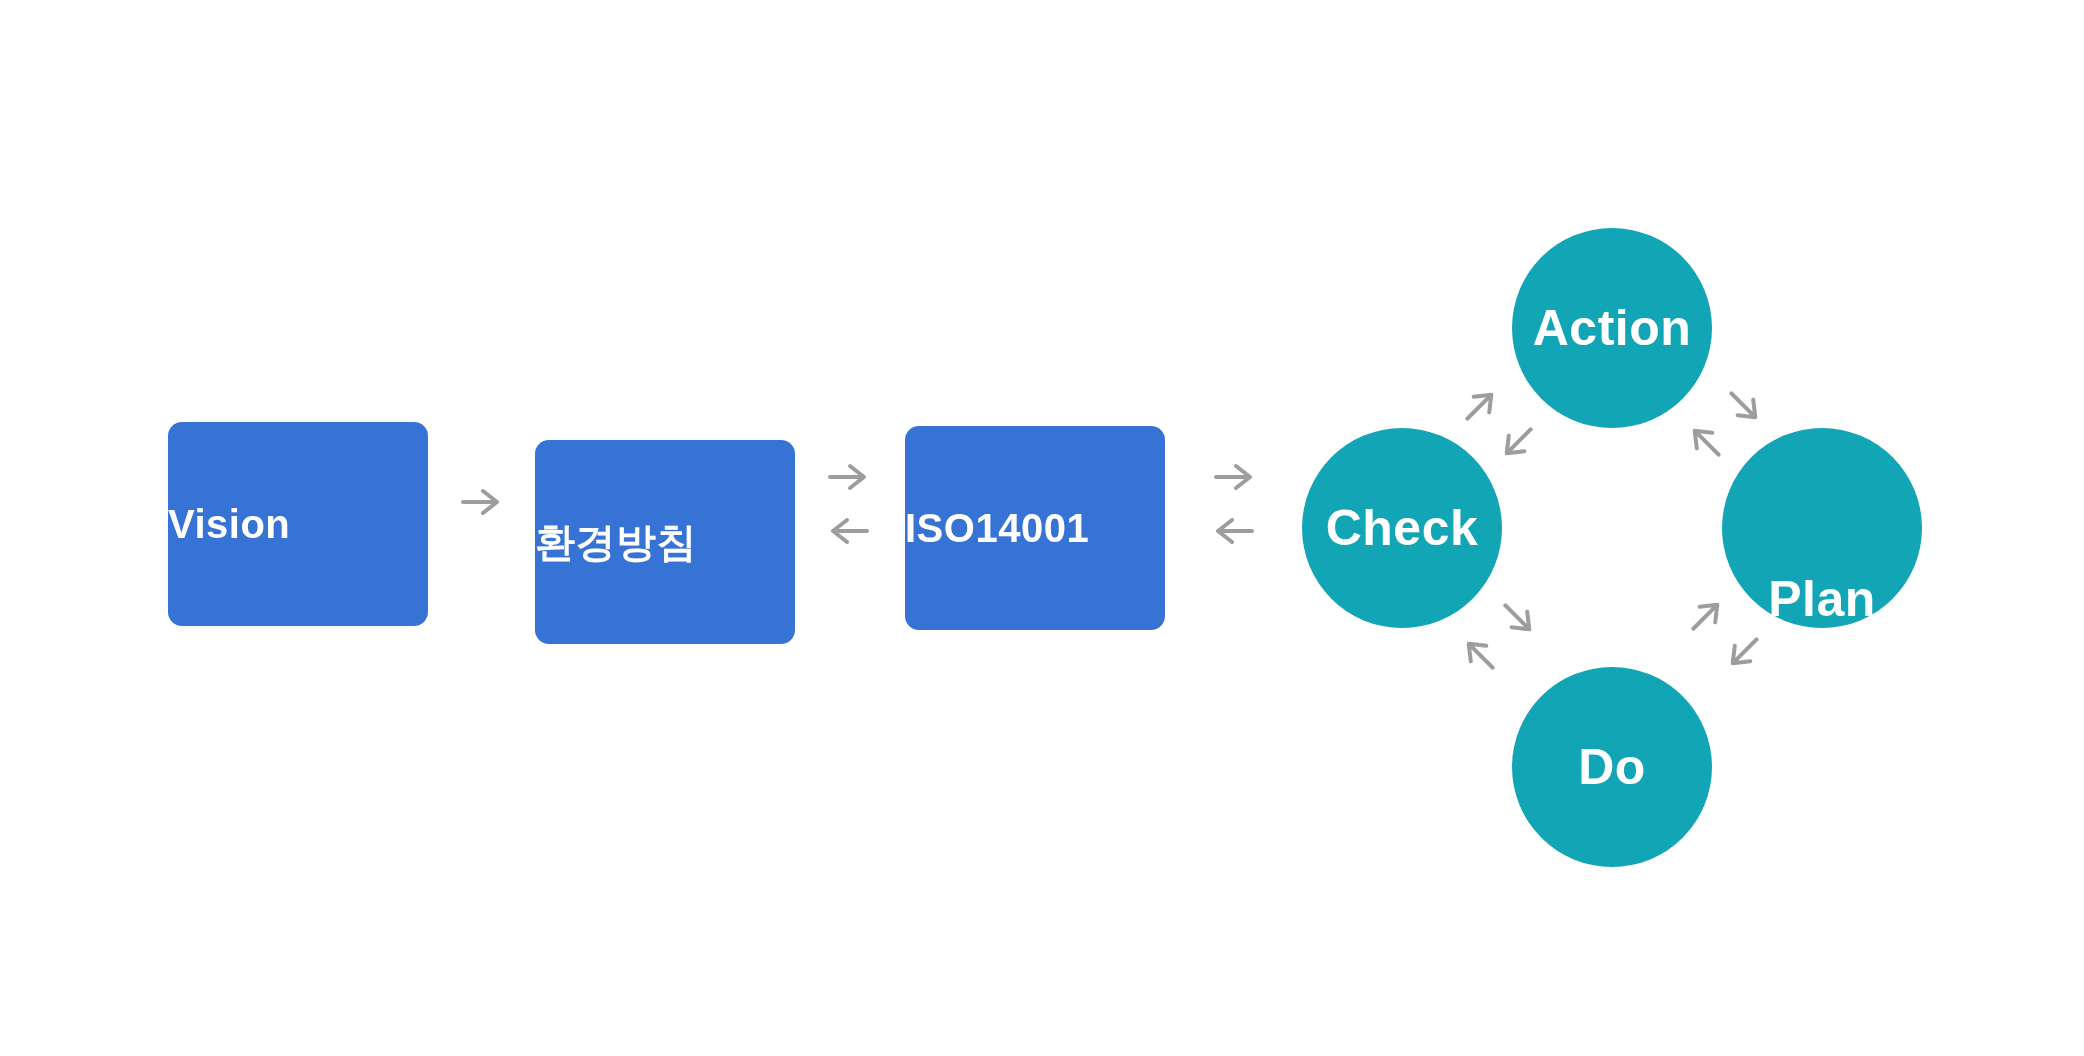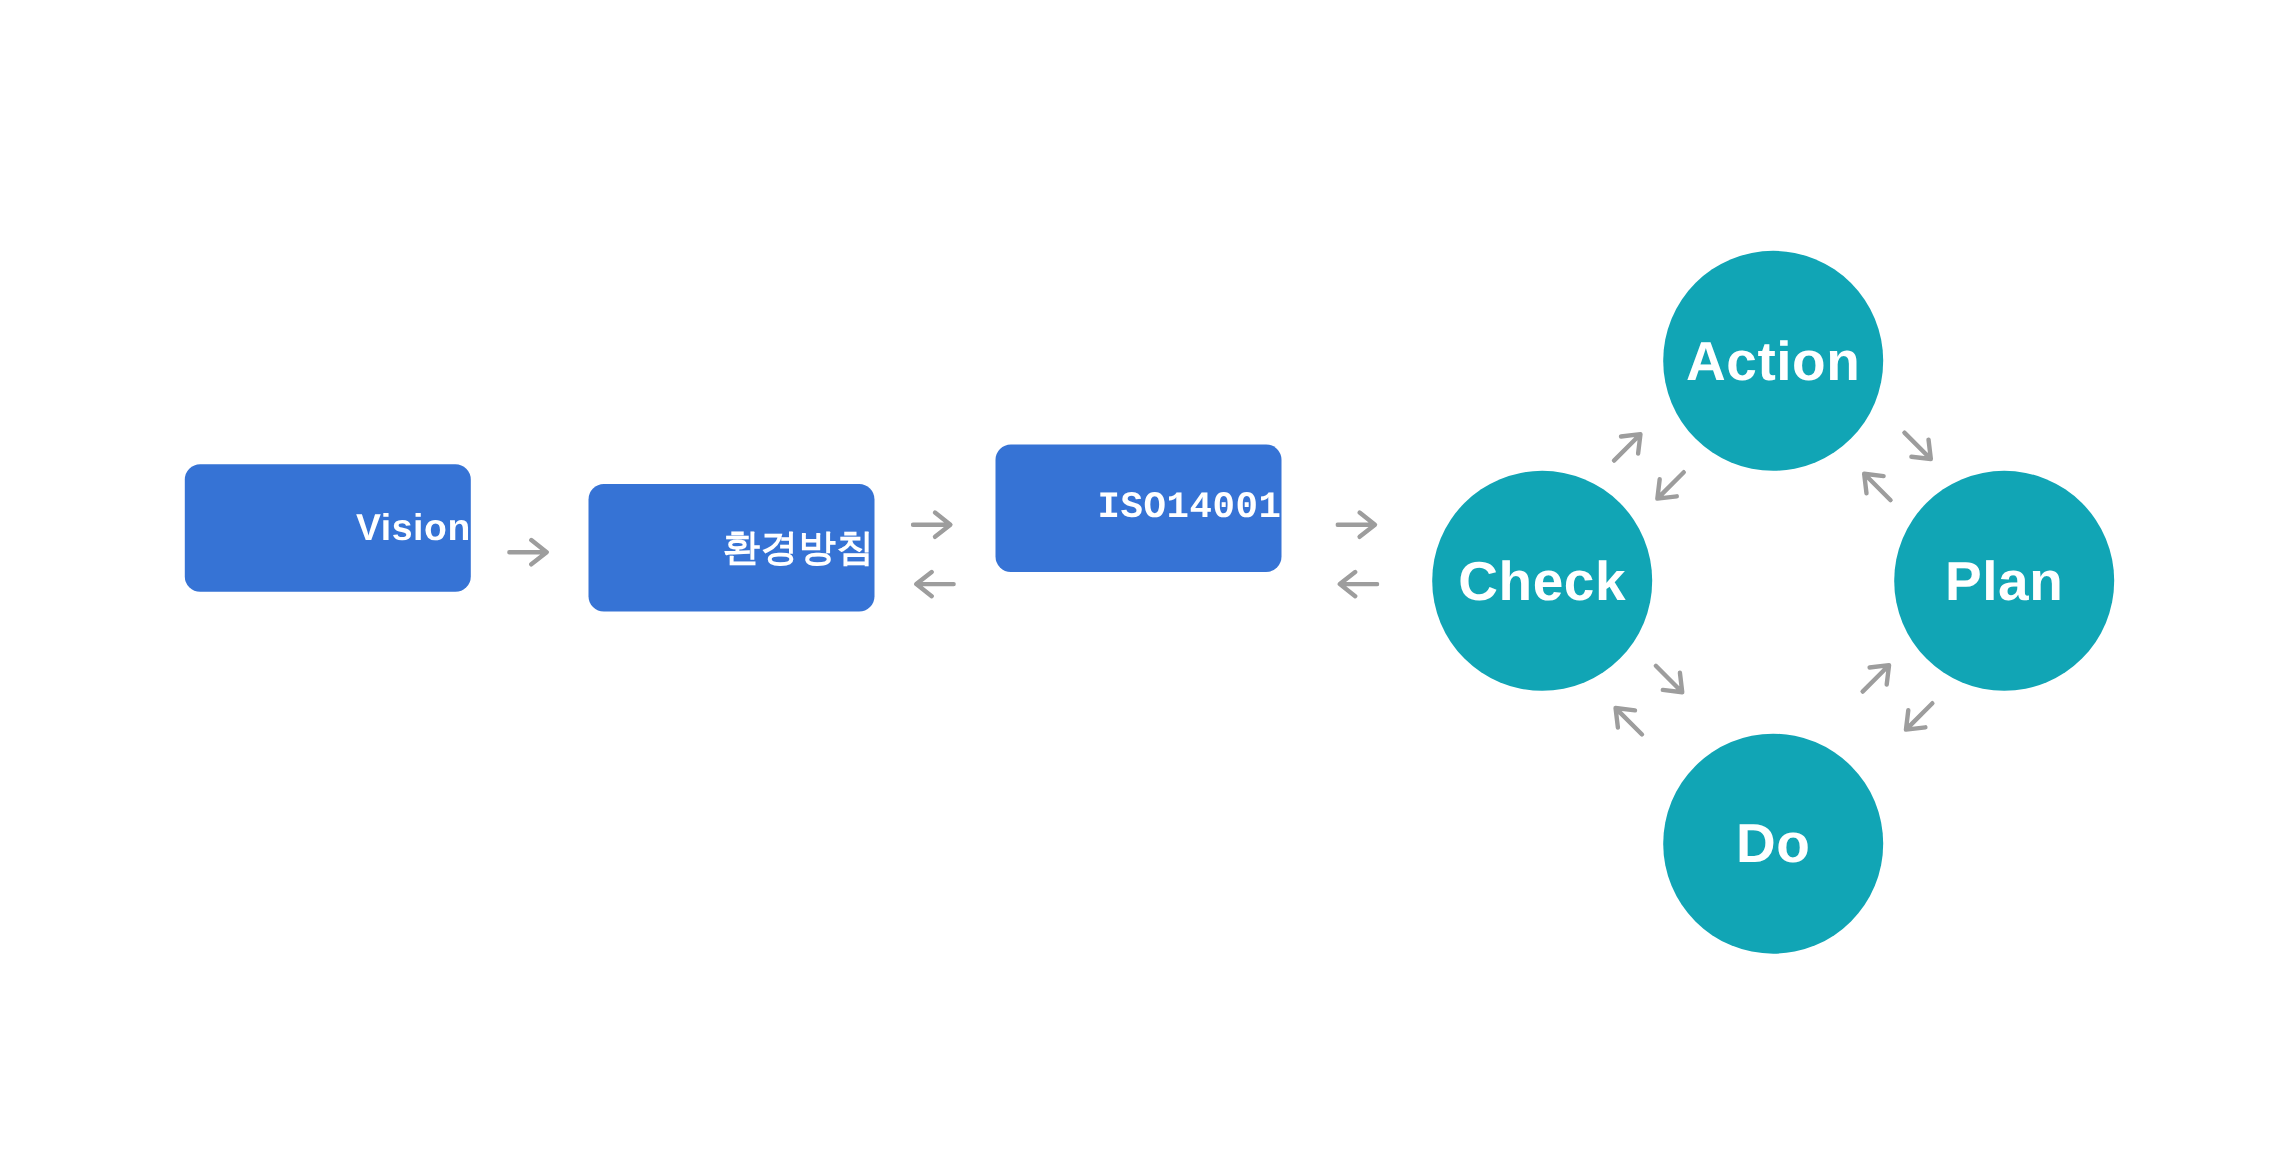--- a/index.html
+++ b/index.html
@@ -13,53 +13,53 @@
     height: 1056px;
     background: var(--background, #ffffff);
     font-family: "Liberation Sans", sans-serif;
     overflow: hidden;
   }
 
   
   .flow-box {
     position: absolute;
     width: 260px;
-    height: 116px;
+    height: 204px;
     border-radius: 14px;
     background: var(--box-blue, #3673d5);
     color: var(--label-white, #ffffff);
     display: flex;
     align-items: center;
-    justify-content: flex-end;
-    font-size: 34px;
+    justify-content: flex-start;
+    font-size: 40px;
     font-weight: 700;
     letter-spacing: 0.5px;
   }
   #flow-box-1 { left: 168px; top: 422px; }
   #flow-box-2 { left: 535px; top: 422px; margin-top: 18px; }
-  #flow-box-3 { left: 905px; top: 404px; font-family: Liberation Mono, monospace; }
+  #flow-box-3 { left: 905px; top: 426px; }
 
   
   .cycle-node {
     position: absolute;
     width: 200px;
     height: 200px;
     border-radius: 50%;
     background: var(--circle-teal, #11a5b5);
     color: var(--label-white, #ffffff);
     display: flex;
     align-items: center;
     justify-content: center;
     font-size: 50px;
     font-weight: 700;
     letter-spacing: 0.5px;
   }
   #cycle-node-action { left: 1512px; top: 228px; }
   #cycle-node-check  { left: 1302px; top: 428px; }
-  #cycle-node-plan   { left: 1722px; top: 428px; }
+  #cycle-node-plan   { left: 1722px; top: 428px; align-items: flex-end; }
   #cycle-node-do     { left: 1512px; top: 667px; }
 
   
   .arr {
     position: absolute;
     width: 40px;
     height: 30px;
     transform-origin: 50% 50%;
   }
   .arr svg { display: block; width: 40px; height: 30px; }

